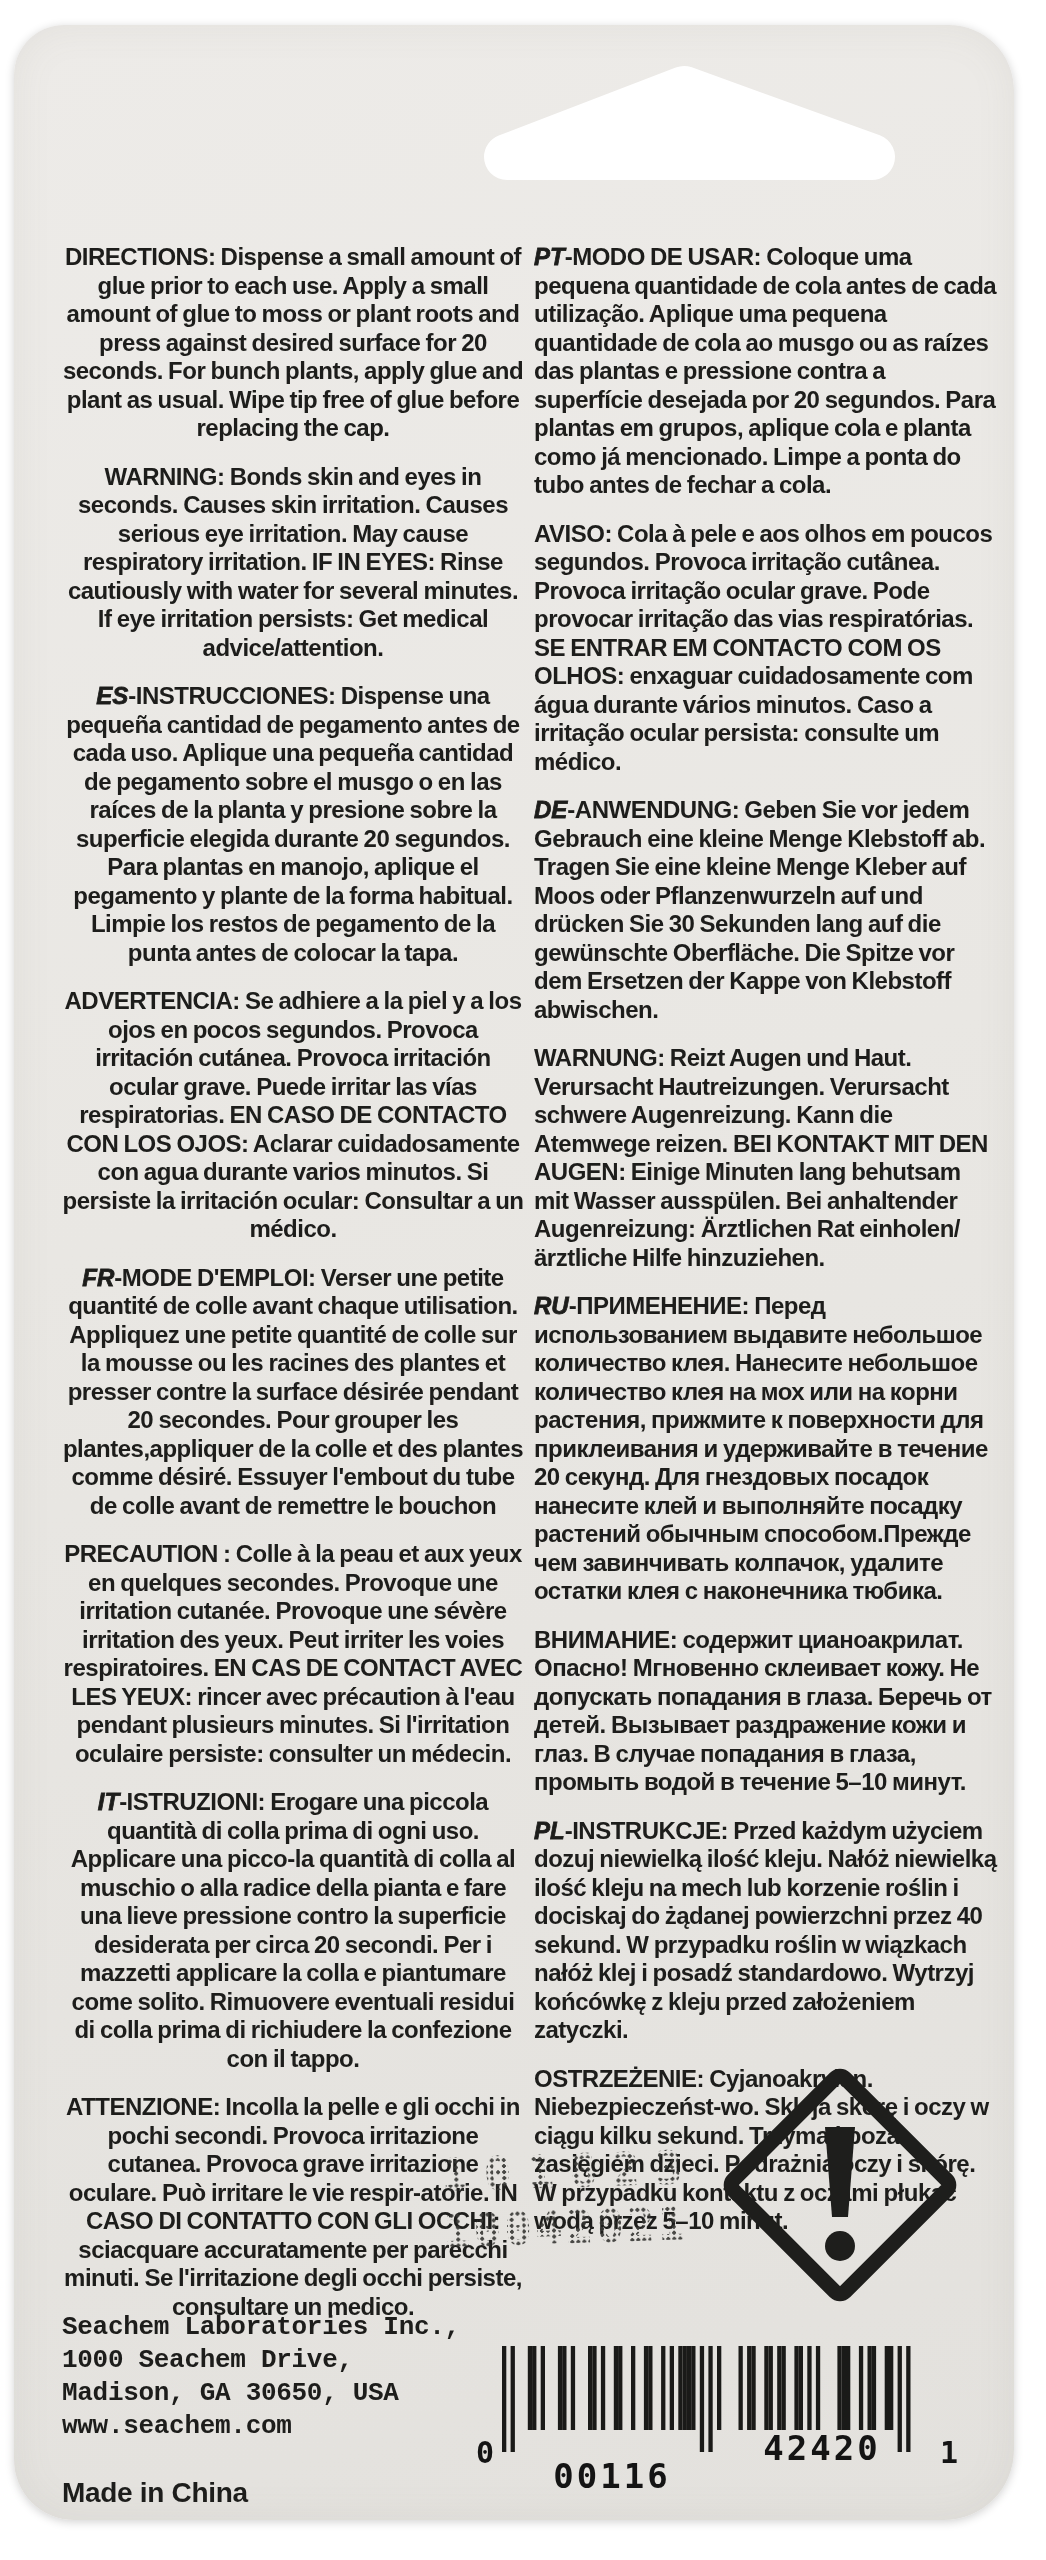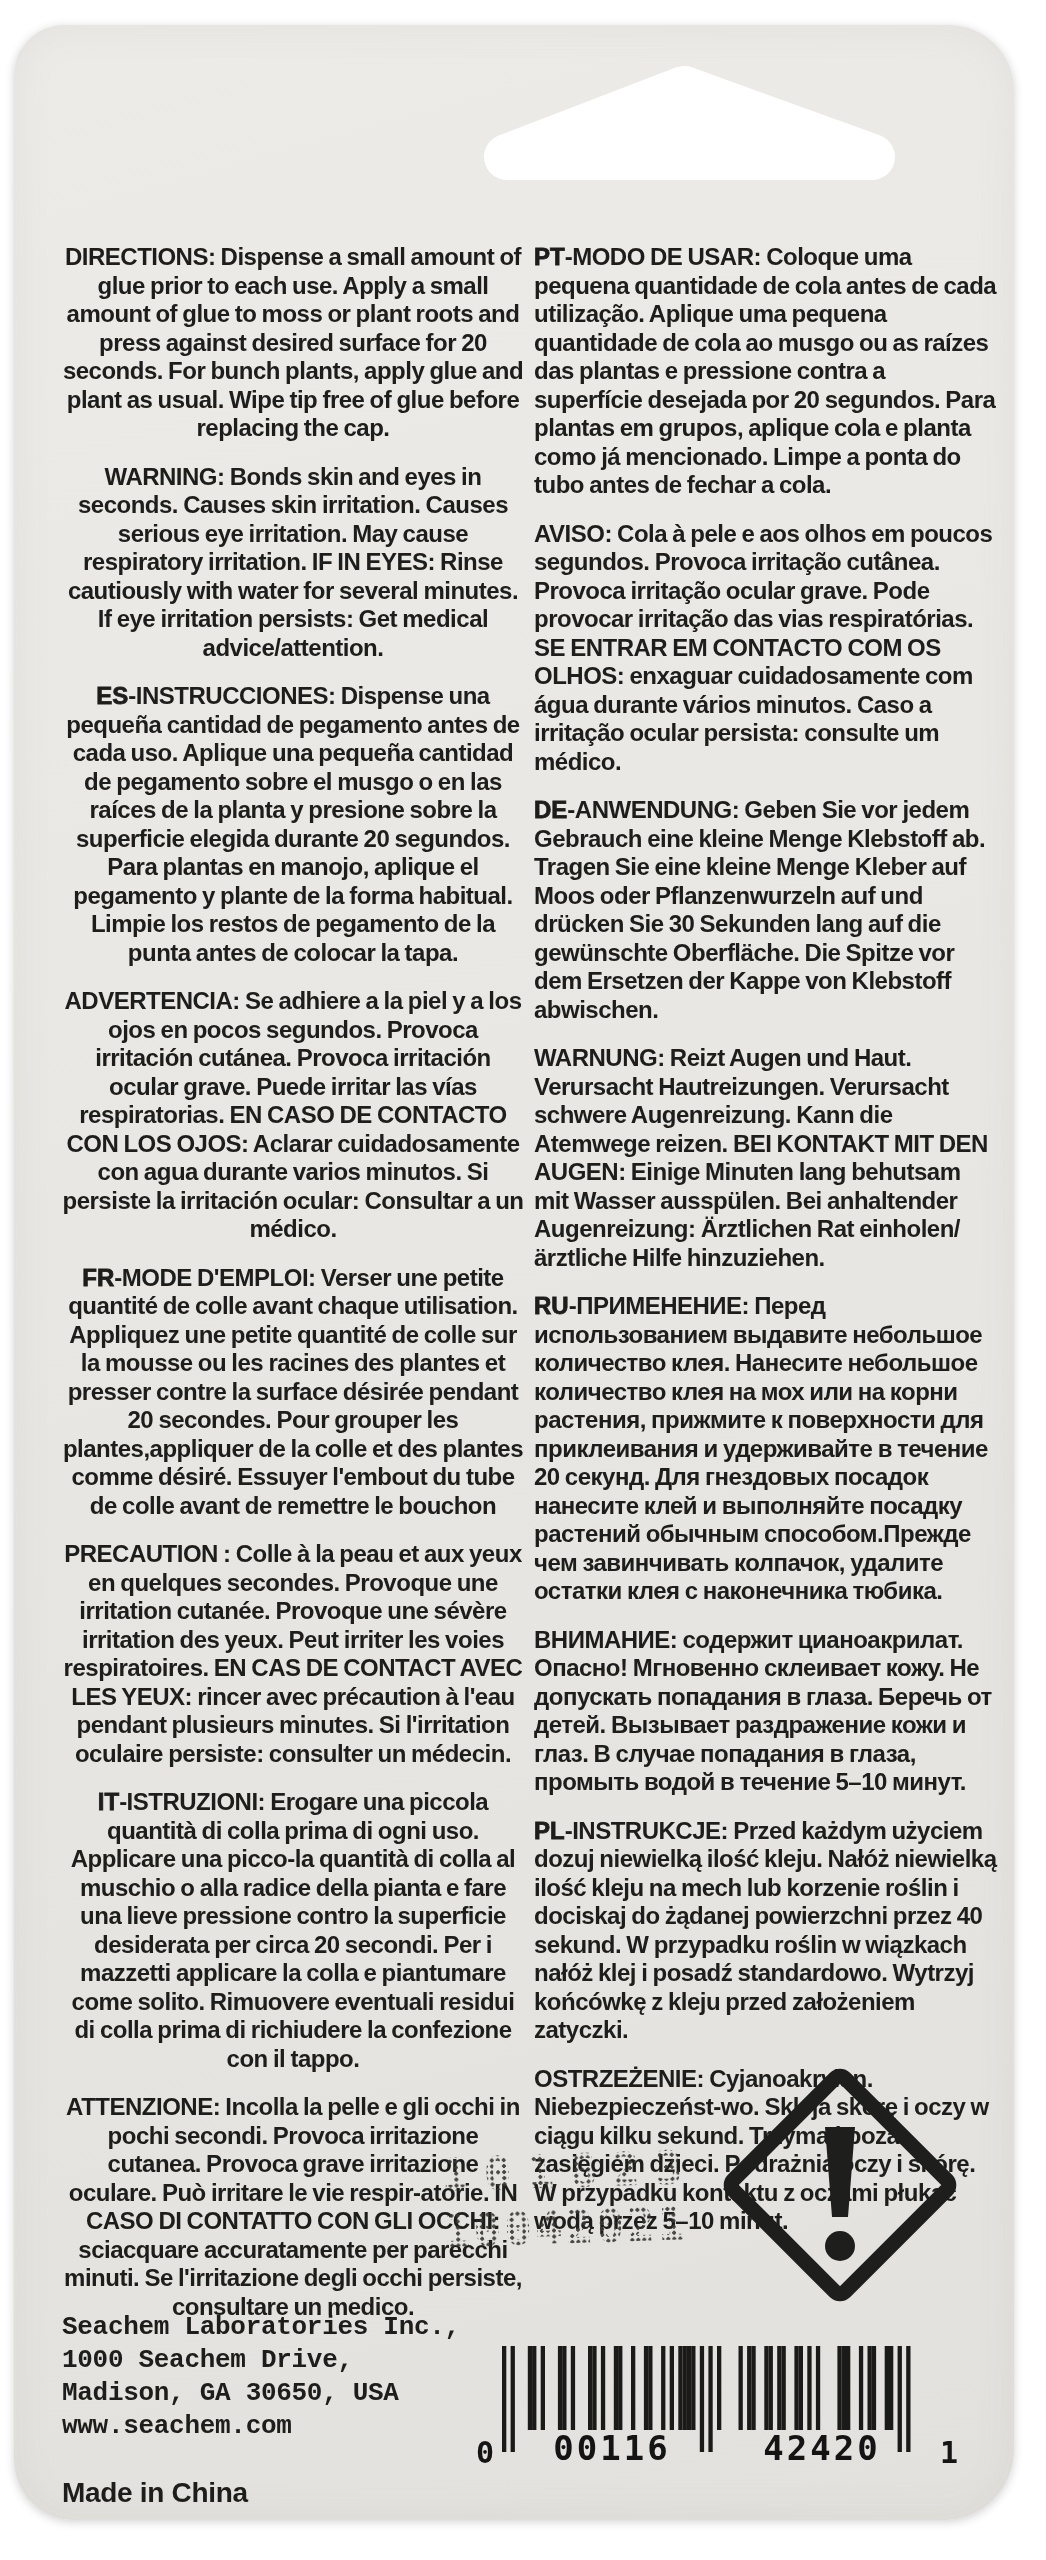--- a/index.html
+++ b/index.html
@@ -15,21 +15,21 @@
   }
   .hangslot{position:absolute;left:463px;top:38px;}
   .col{
     position:absolute;top:218px;color:#1d1d1b;
     font-size:24px;line-height:28.5px;font-weight:700;
     letter-spacing:-0.5px;word-spacing:-1px;text-align:left;
   }
   .col-left{left:48px;width:462px;text-align:center;}
   .col-right{left:520px;width:464px;}
   .col p{margin:0 0 20px 0;}
-  .lang{-webkit-text-stroke:0.8px #1d1d1b;letter-spacing:0;}
+  .lang{-webkit-text-stroke:0.8px #1d1d1b;letter-spacing:0;font-style:italic;}
   .stamp{
     position:absolute;left:428px;top:2118px;
     font-family:"DejaVu Sans Mono", monospace;font-weight:700;font-size:46px;line-height:56px;
     transform:rotate(-1.8deg);
     color:transparent;
     background-image:radial-gradient(circle, rgba(55,55,52,0.9) 1.7px, rgba(55,55,52,0) 2.1px);
     background-size:6px 6px;
     -webkit-background-clip:text;background-clip:text;
   }
   @supports not (-webkit-background-clip:text){ .stamp{color:rgba(60,60,56,.8);} }
@@ -45,21 +45,21 @@
     position:absolute;left:48px;top:2452px;color:#1d1d1b;
     font-size:28px;font-weight:700;letter-spacing:-0.3px;
   }
   .barcode{position:absolute;left:448px;top:2318px;width:520px;height:165px;}
   .barcode svg{position:absolute;left:0;top:0;}
   .bcd{
     position:absolute;top:85px;color:#141414;
     font-family:"DejaVu Sans Mono", monospace;font-size:34px;font-weight:700;letter-spacing:3px;
   }
   .bcd.d0{left:14px;top:92px;font-size:30px;}
-  .bcd.dl{left:52px;width:196px;text-align:center;}
+  .bcd.dl{left:52px;width:196px;text-align:center;margin-top:28px;}
   .bcd.dr{left:262px;width:196px;text-align:center;}
   .bcd.d1{left:478px;top:92px;font-size:30px;}
 </style>
 </head>
 <body>
 
 <div class="card">
 
   <svg class="hangslot" width="425" height="125" viewBox="0 0 425 125">
     <path d="M30,94 L207,26 L395,94 Z" fill="#ffffff" stroke="#ffffff" stroke-width="46" stroke-linejoin="round" stroke-linecap="round"></path>

